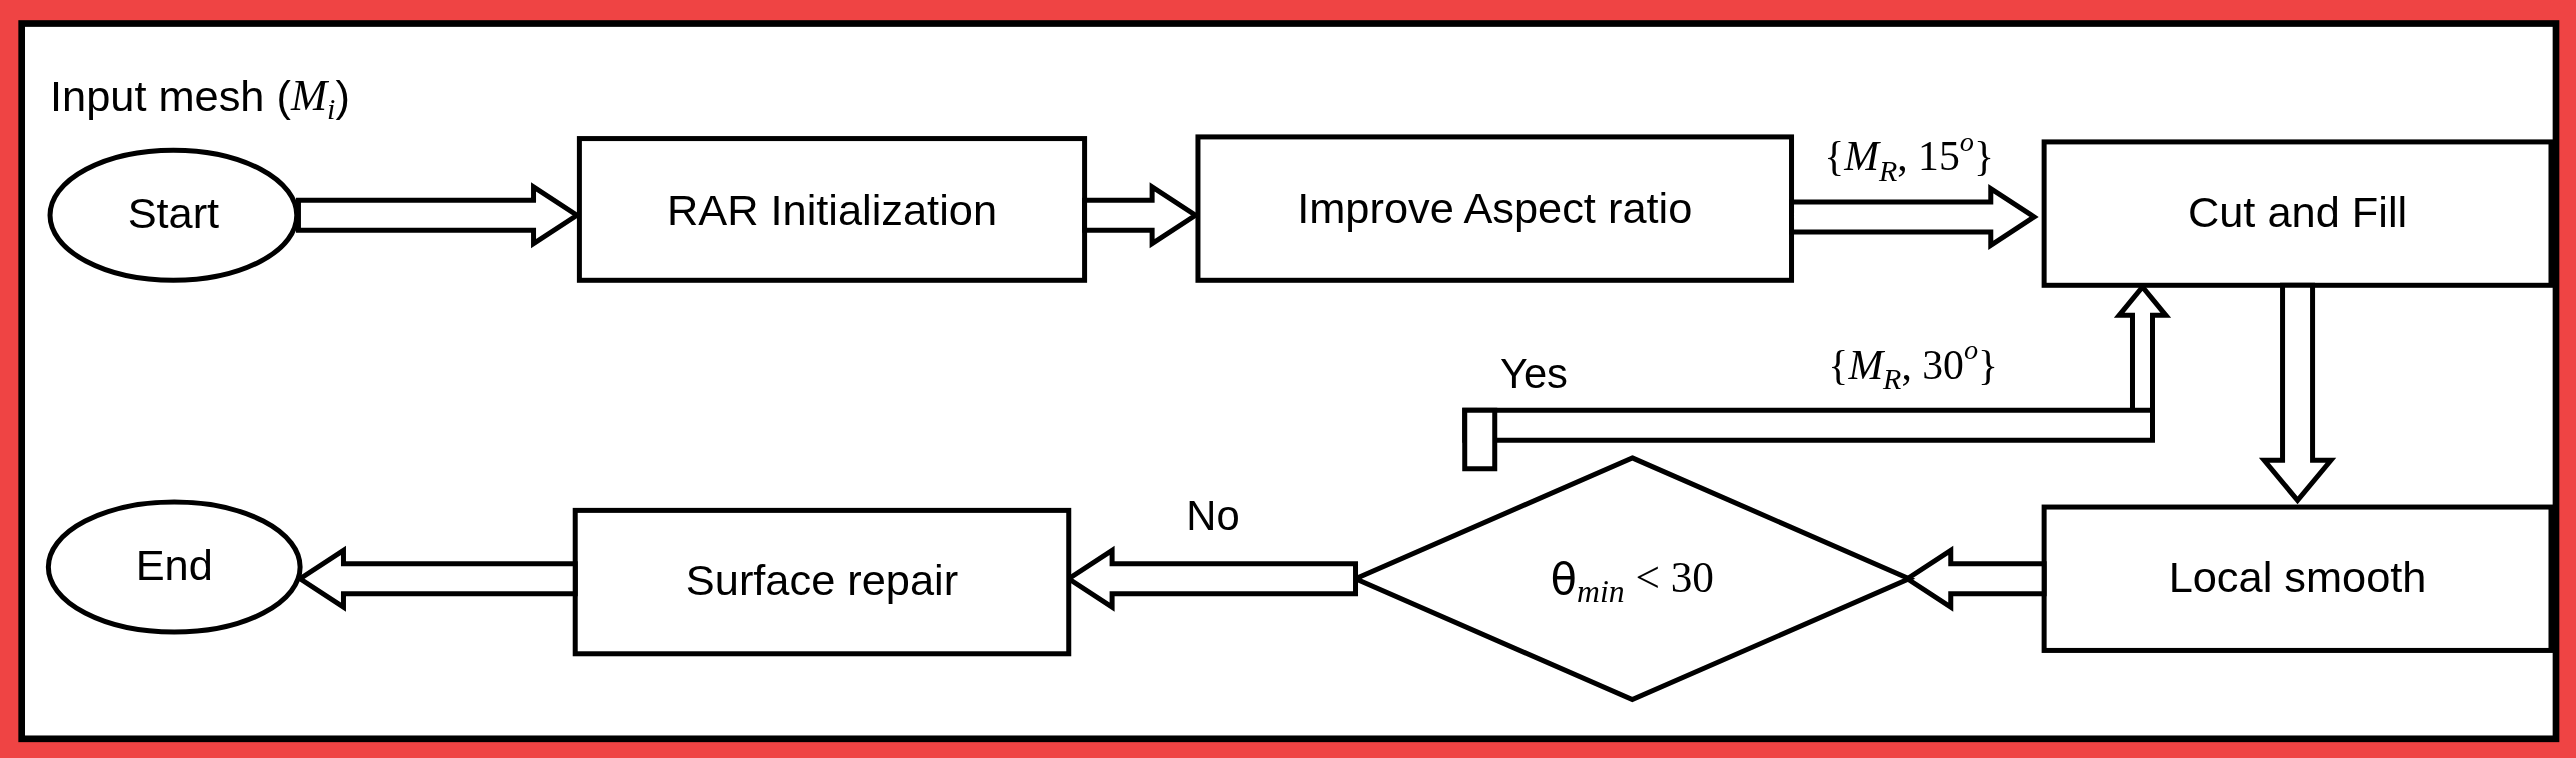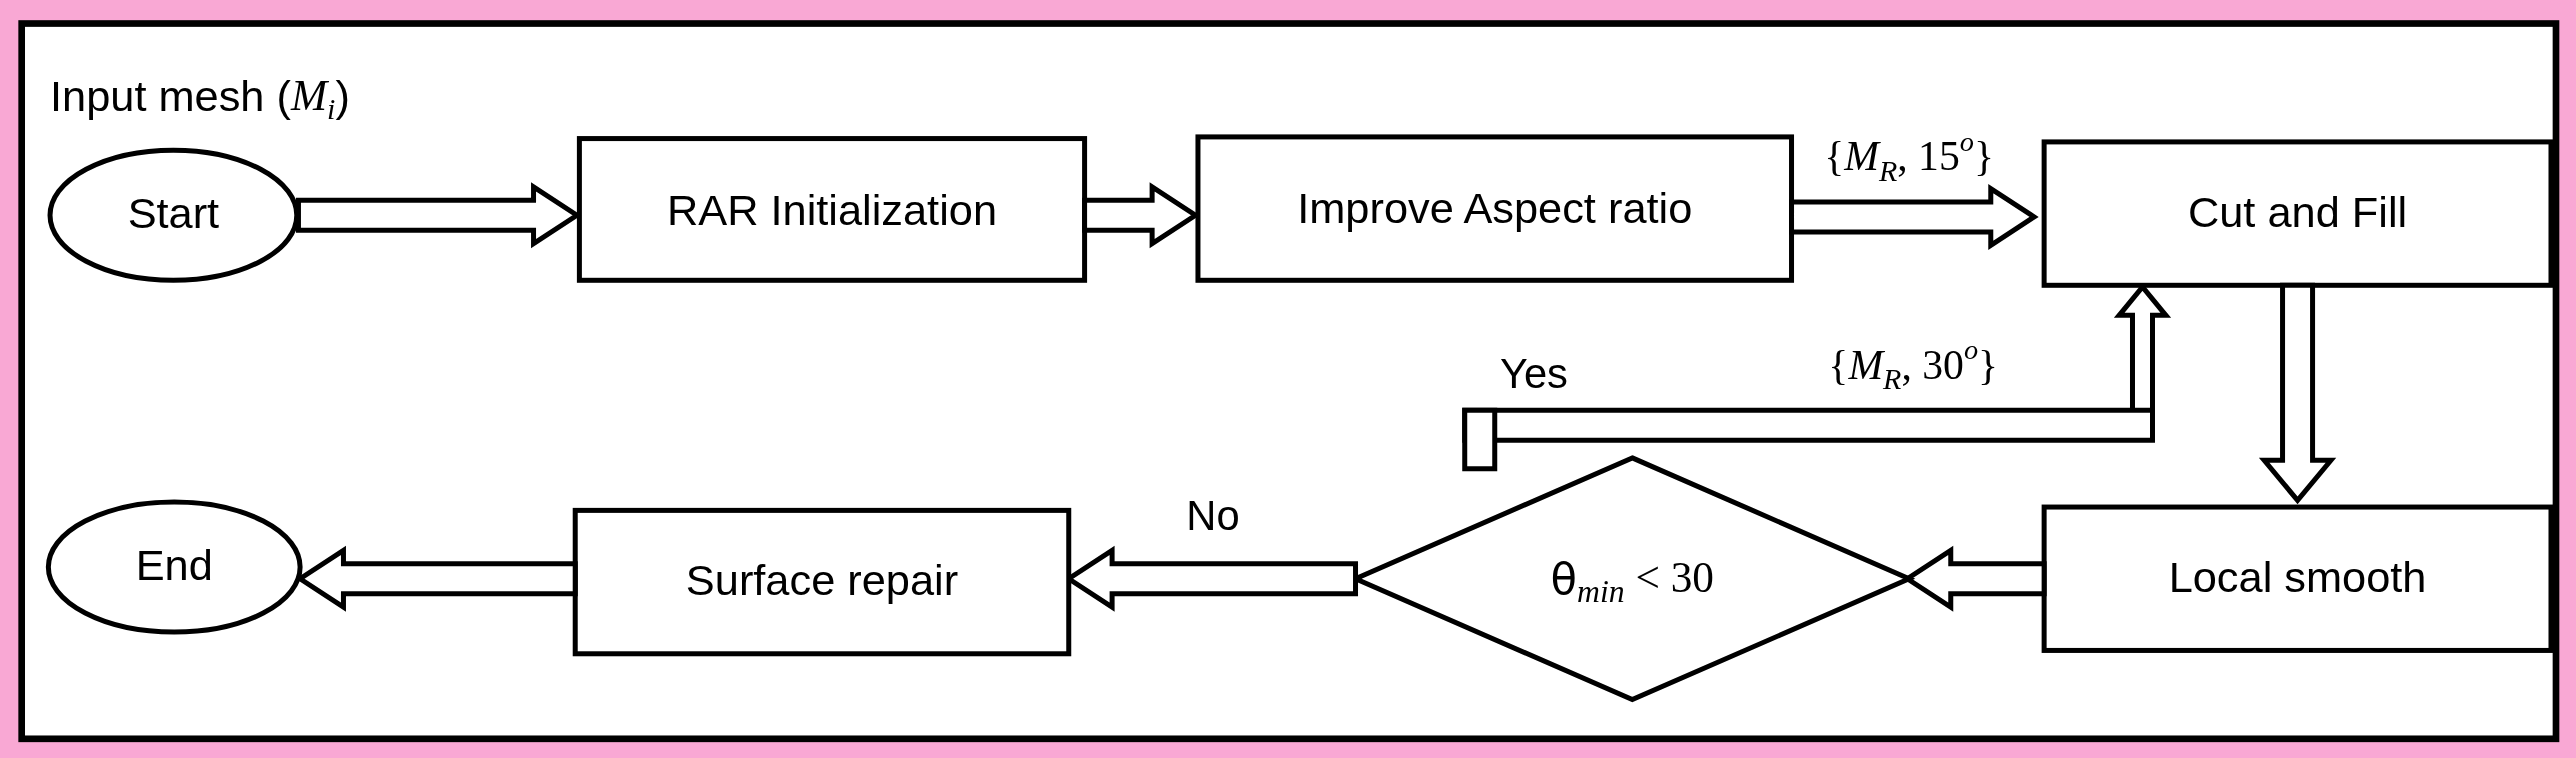--- a/index.html
+++ b/index.html
@@ -7,21 +7,21 @@
     padding: 0;
     background: #ffffff;
   }
   body {
     font-family: "Liberation Sans", sans-serif;
   }
   #canvas {
     position: relative;
     width: 2576px;
     height: 759px;
-    background: #f9a8d4;
+    background: #ef4444;
     overflow: hidden;
   }
   #figure-svg {
     position: absolute;
     left: 0;
     top: 0;
     width: 2576px;
     height: 759px;
   }
   .node-text {

